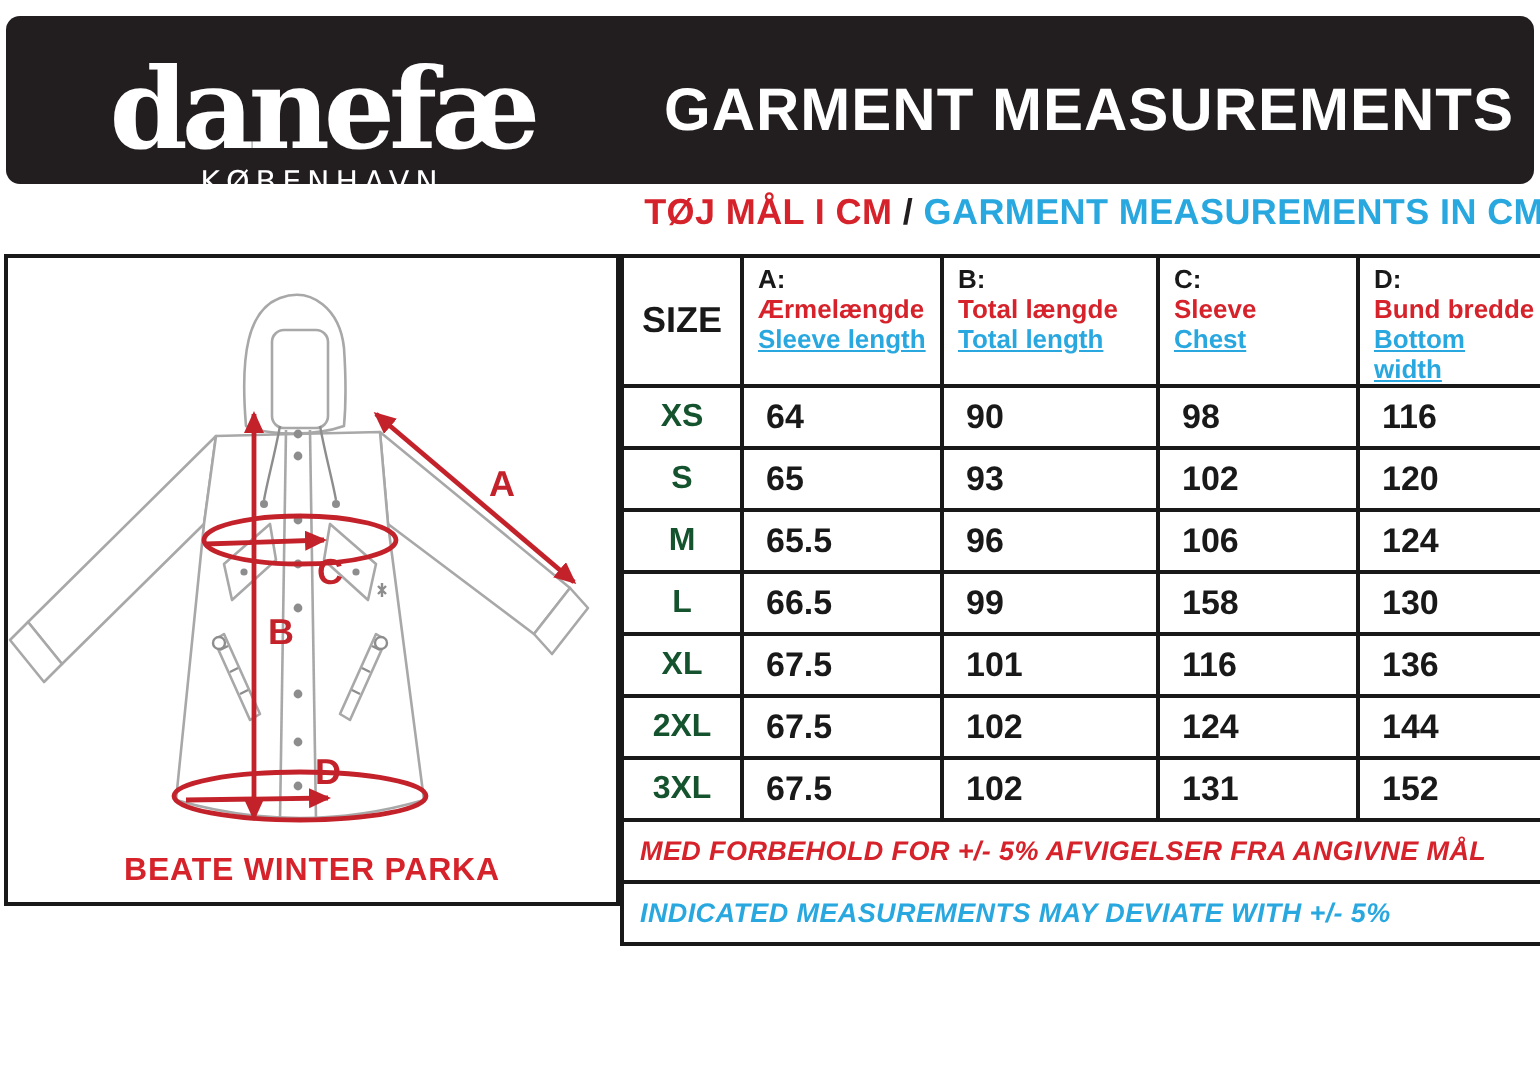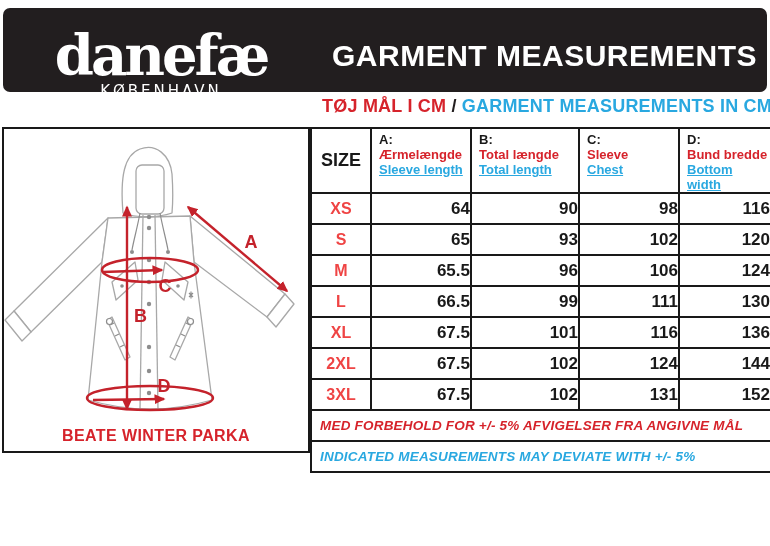--- a/index.html
+++ b/index.html
@@ -37,23 +37,23 @@
   .size-table th, .size-table td { border:2px solid #191919; padding:0; margin:0; }
   .size-table tr > *:last-child { border-right:none; }
   .size-table thead tr { height:47px; }
   .size-table tbody tr { height:31px; }
   th.size-head { font-size:18px; font-weight:bold; color:#191919; text-align:center;
                  vertical-align:middle; }
   th.col-head { text-align:left; vertical-align:top; padding:3px 2px 0 7px; }
   .hdr-code { font-size:13px; font-weight:bold; color:#191919; line-height:15px; }
   .hdr-da   { font-size:13px; font-weight:bold; color:#d6232b; line-height:15px; }
   .hdr-en   { font-size:13px; font-weight:bold; color:#29a8e0; line-height:15px;text-decoration:underline; }
-  th.size-cell { font-size:16px; font-weight:bold; color:#ef4444; text-align:center;
+  th.size-cell { font-size:16px; font-weight:bold; color:#14532d; text-align:center;
                  vertical-align:middle; }
-  td.val { font-size:17px; font-weight:bold; color:#191919; text-align:right;
+  td.val { font-size:17px; font-weight:bold; color:#191919; text-align:left;
            padding-left:11px; vertical-align:middle; }
   tr.note td { font-size:13.5px; font-weight:bold; padding-left:8px; vertical-align:middle;
                letter-spacing:0.2px;font-style:italic; }
   tr.note td.note-da { color:#d6232b; }
   tr.note td.note-en { color:#29a8e0; }
 </style>
 </head>
 <body>
 
 <div class="black-bar">
@@ -185,21 +185,21 @@
       <th class="size-cell">M</th>
       <td class="val">65.5</td>
       <td class="val">96</td>
       <td class="val">106</td>
       <td class="val">124</td>
     </tr>
     <tr>
       <th class="size-cell">L</th>
       <td class="val">66.5</td>
       <td class="val">99</td>
-      <td class="val">111</td>
+      <td class="val">158</td>
       <td class="val">130</td>
     </tr>
     <tr>
       <th class="size-cell">XL</th>
       <td class="val">67.5</td>
       <td class="val">101</td>
       <td class="val">116</td>
       <td class="val">136</td>
     </tr>
     <tr>

